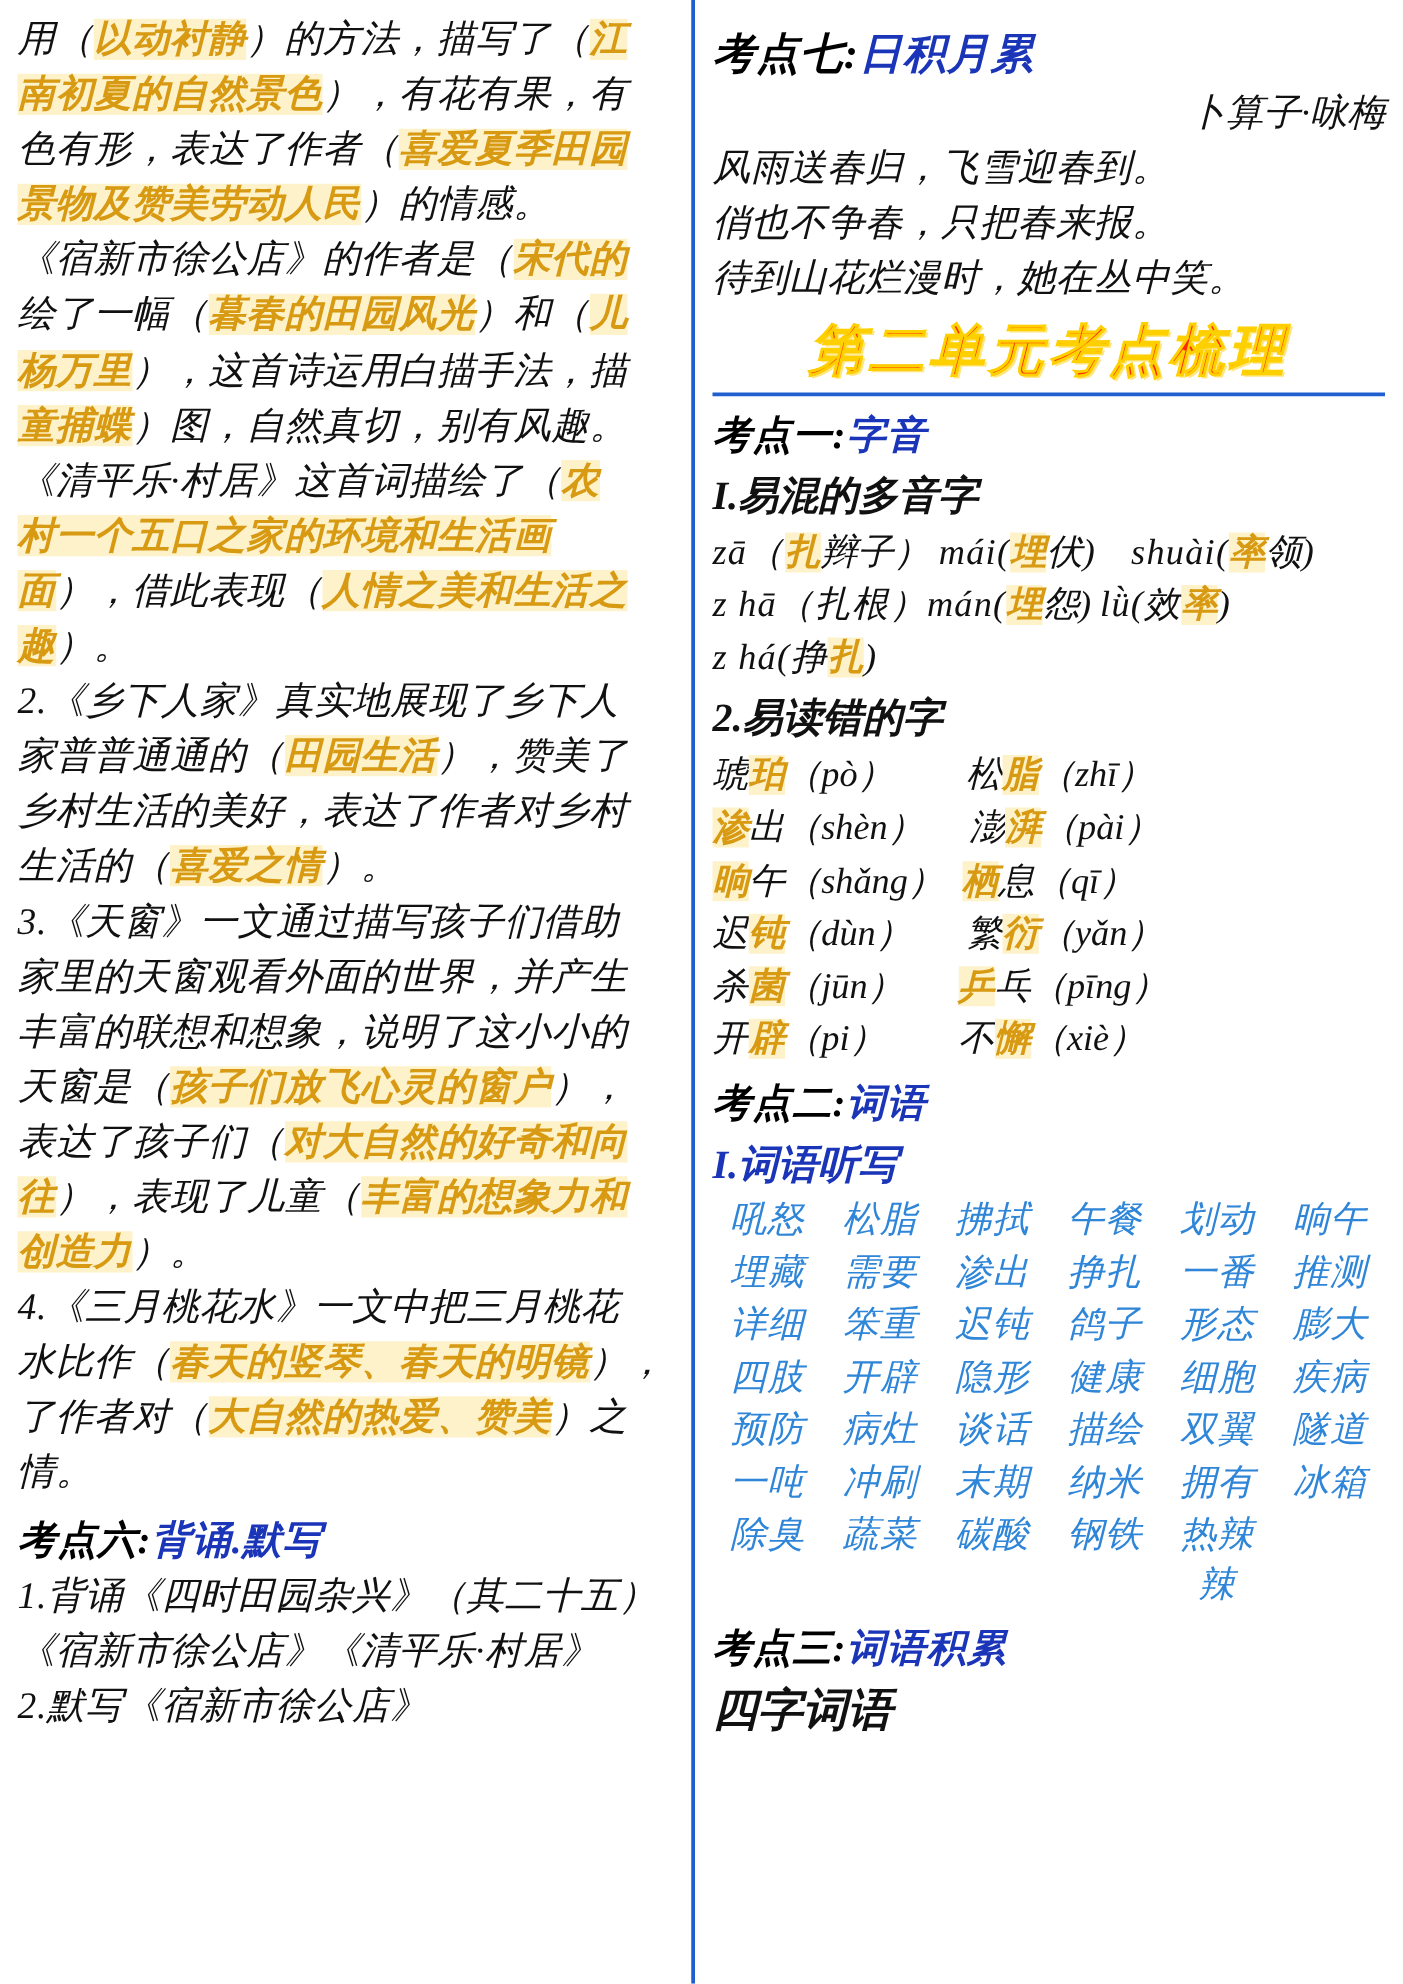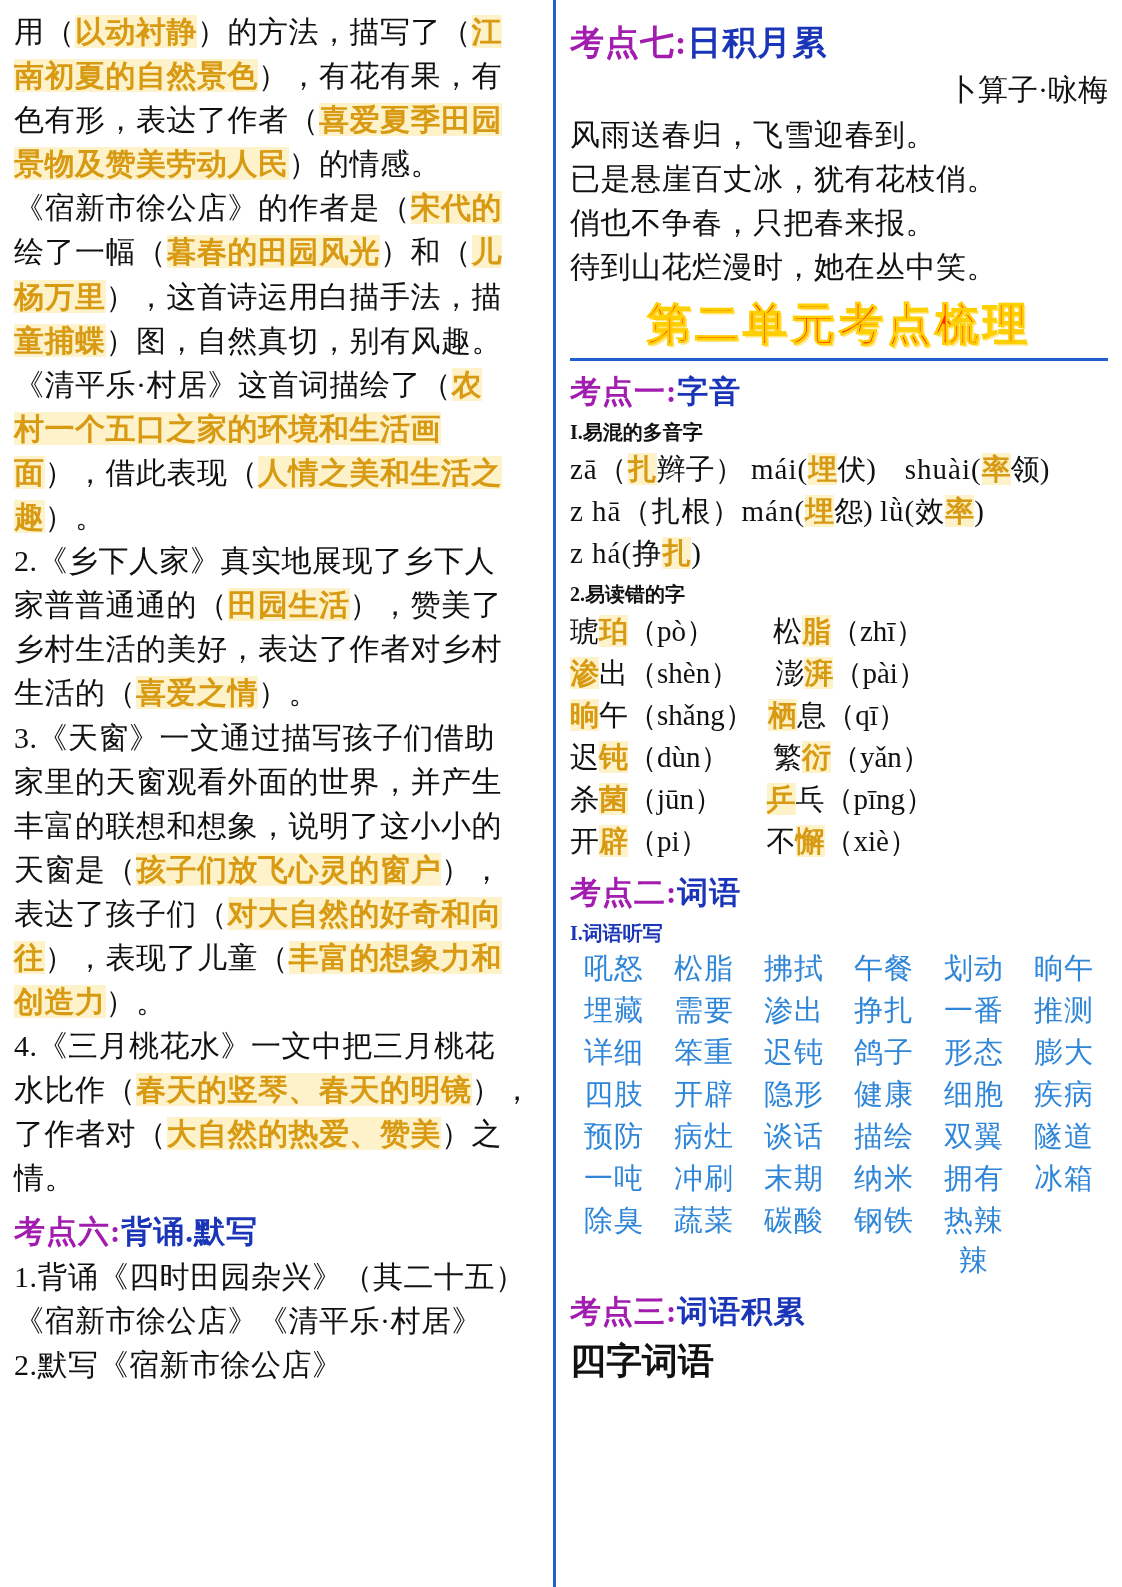--- a/index.html
+++ b/index.html
@@ -13,20 +13,21 @@
     font-family: "Liberation Serif", "DejaVu Serif", serif;
     color: #111;
     overflow: hidden;
   }
   .page {
     position: relative;
     width: 1122px;
     height: 1587px;
     display: flex;
     box-sizing: border-box;
+    font-style: italic;
   }
   .col {
     box-sizing: border-box;
     padding: 10px 14px 0 14px;
   }
   .col-left {
     width: 556px;
     border-right: 3px solid #1f5fd0;
   }
   .col-right {
@@ -43,24 +44,24 @@
     font-weight: bold;
     background: #fdf2c9;
   }
   .heading-blue {
     font-size: 31px;
     font-weight: bold;
     color: #1a35b8;
     margin: 10px 0 2px 0;
     letter-spacing: 1px;
   }
-  .heading-blue .t-red { color: #a21caf; }
+  .heading-blue .t-red { color: #000000; }
   .heading-blue .t-blue { color: #1a35b8; }
   .sub-bold {
-    font-size: 20px;
+    font-size: 32px;
     font-weight: bold;
     color: #111;
     margin: 6px 0 2px 0;
   }
   .poem-title {
     font-size: 30px;
     text-align: right;
     margin: 4px 0 2px 0;
   }
   .banner {
@@ -149,21 +150,20 @@
   </div>
 
   <div class="col col-right">
 
     <div class="heading-blue" style="font-size:34px;">
       <span class="t-red">考点七:</span><span class="t-blue">日积月累</span>
     </div>
 
     <p class="poem-title">卜算子·咏梅</p>
     <p class="line">风雨送春归，飞雪迎春到。</p>
-    <p class="line">已是悬崖百丈冰，犹有花枝俏。</p>
     <p class="line">俏也不争春，只把春来报。</p>
     <p class="line">待到山花烂漫时，她在丛中笑。</p>
 
     <div class="banner">第二单元考点梳理</div>
     <hr class="rule-blue">
 
     <div class="heading-blue">
       <span class="t-red">考点一:</span><span class="t-blue">字音</span>
     </div>
     <div class="sub-bold">I.易混的多音字</div>

